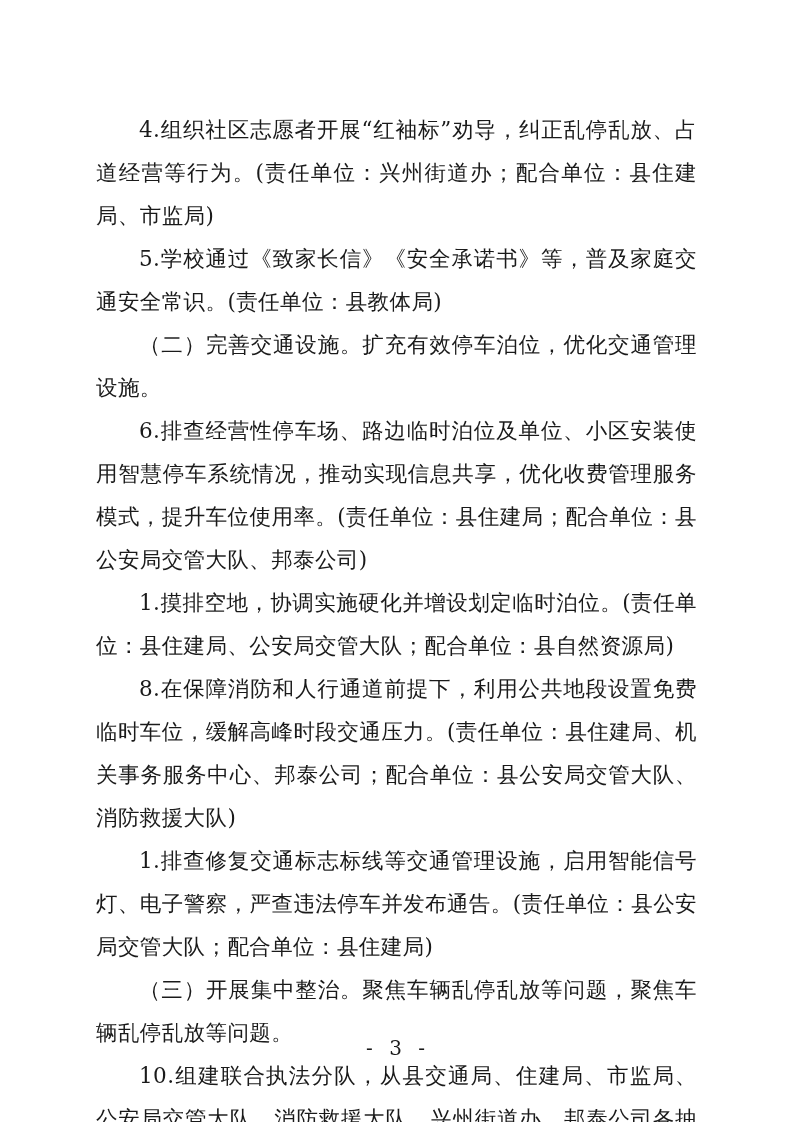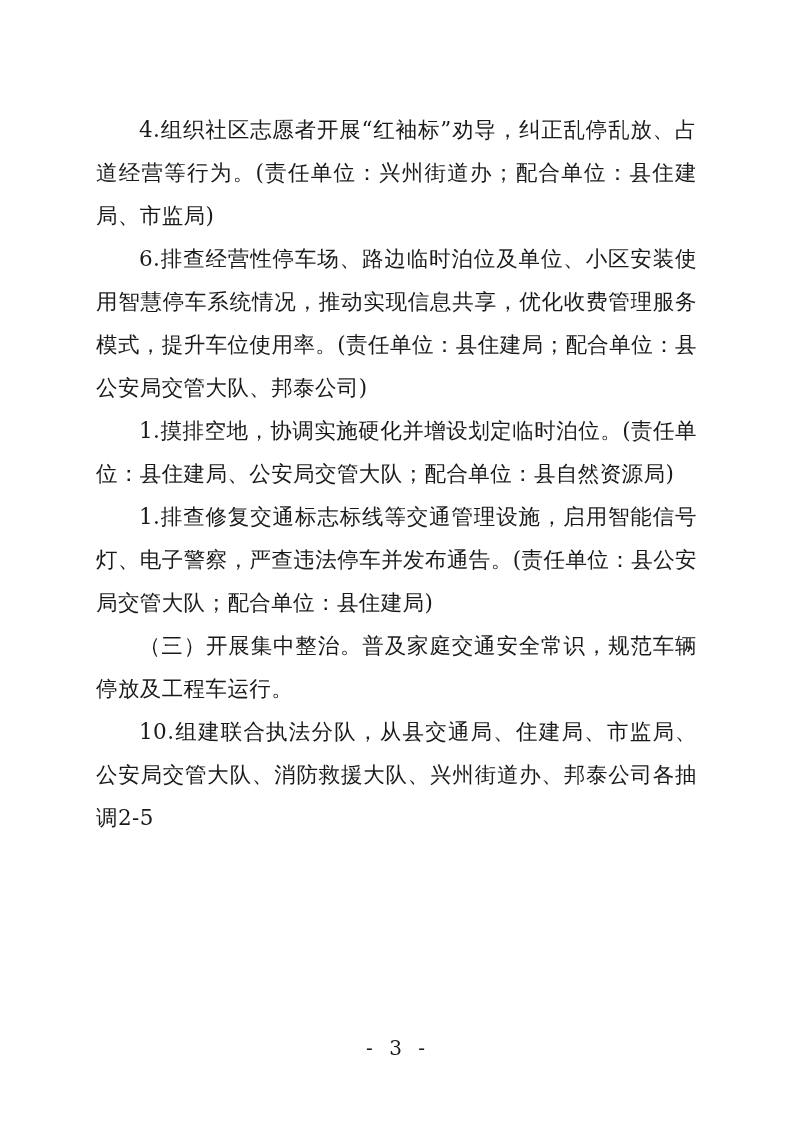--- a/index.html
+++ b/index.html
@@ -49,24 +49,27 @@
     display: inline-block;
     padding: 0 6px;
   }
 </style>
 </head>
 <body>
 
 <div class="page">
   <div class="doc-body">
     <p class="para">4.组织社区志愿者开展“红袖标”劝导，纠正乱停乱放、占道经营等行为。(责任单位：兴州街道办；配合单位：县住建局、市监局)</p>
+    <p class="para">5.学校通过《致家长信》《安全承诺书》等，普及家庭交通安全常识。(责任单位：县教体局)</p>
+    <p class="para">（二）完善交通设施。扩充有效停车泊位，优化交通管理设施。</p>
     <p class="para">6.排查经营性停车场、路边临时泊位及单位、小区安装使用智慧停车系统情况，推动实现信息共享，优化收费管理服务模式，提升车位使用率。(责任单位：县住建局；配合单位：县公安局交管大队、邦泰公司)</p>
     <p class="para">1.摸排空地，协调实施硬化并增设划定临时泊位。(责任单位：县住建局、公安局交管大队；配合单位：县自然资源局)</p>
+    <p class="para">8.在保障消防和人行通道前提下，利用公共地段设置免费临时车位，缓解高峰时段交通压力。(责任单位：县住建局、机关事务服务中心、邦泰公司；配合单位：县公安局交管大队、消防救援大队)</p>
     <p class="para">1.排查修复交通标志标线等交通管理设施，启用智能信号灯、电子警察，严查违法停车并发布通告。(责任单位：县公安局交管大队；配合单位：县住建局)</p>
-    <p class="para">（三）开展集中整治。普及家庭交通安全常识，规范车辆停放及工程车运行。</p>
+    <p class="para">（三）开展集中整治。聚焦车辆乱停乱放等问题，聚焦车辆乱停乱放等问题。</p>
     <p class="para">10.组建联合执法分队，从县交通局、住建局、市监局、公安局交管大队、消防救援大队、兴州街道办、邦泰公司各抽调2-5</p>
   </div>
   <div class="page-number">
     <span>-</span>
     <span class="num">3</span>
     <span>-</span>
   </div>
 </div>
 
 </body></html>

